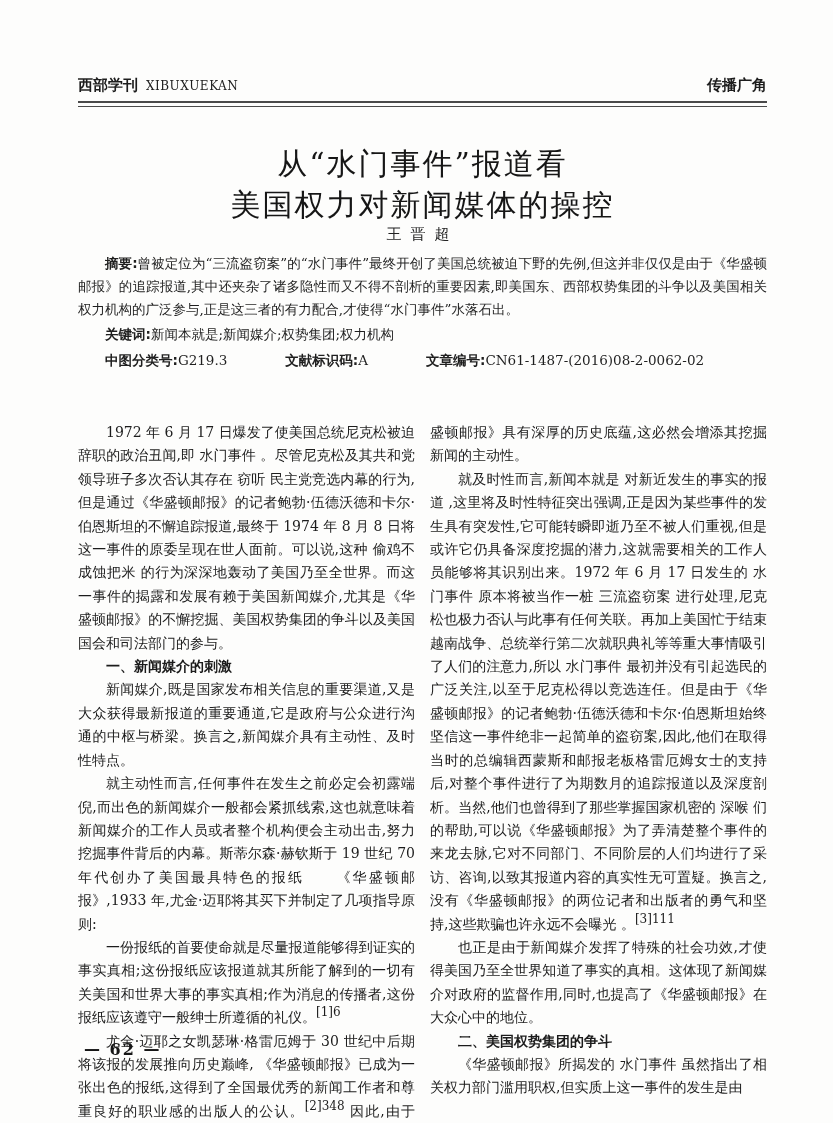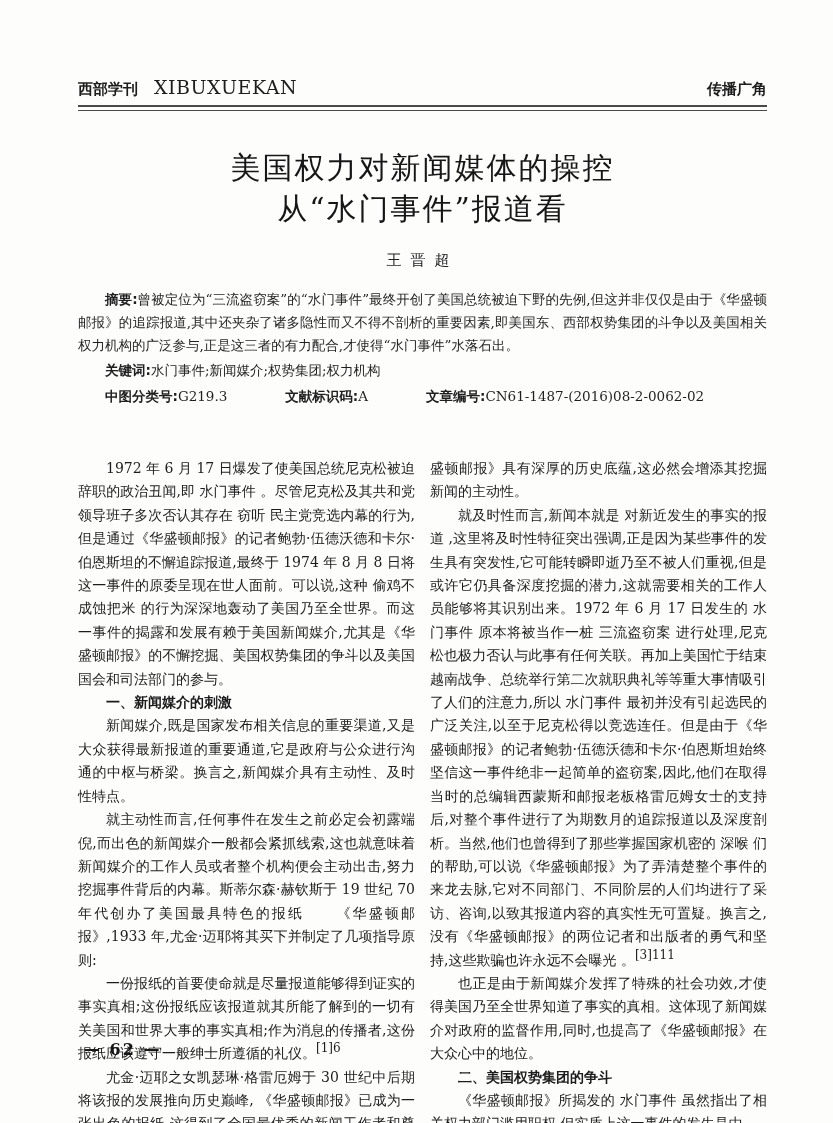--- a/index.html
+++ b/index.html
@@ -11,28 +11,28 @@
     box-sizing:border-box;
     padding:76px 66px 0 78px;
     font-family:"DejaVu Serif","Liberation Serif",serif;
     color:#1d1d1d;
     overflow:hidden;
   }
   
   .hdr{display:flex;justify-content:space-between;align-items:baseline;gap:28px;}
   .hdr-left{display:flex;align-items:baseline;}
   .journal-cn{font-family:"DejaVu Sans","Liberation Sans",sans-serif;font-weight:700;font-size:15px;}
-  .journal-en{font-size:19px;margin-left:16px;letter-spacing:.5px;}
+  .journal-en{font-size:12px;margin-left:8px;letter-spacing:.5px;}
   .section-tag{font-family:"DejaVu Sans","Liberation Sans",sans-serif;font-weight:700;font-size:15px;}
   .double-rule{margin-top:6px;height:3px;border-top:2px solid #4a4a4a;border-bottom:1px solid #4a4a4a;}
   
   .title{margin-top:36px;text-align:center;font-size:30px;line-height:41px;font-weight:400;letter-spacing:2px;color:#161616;}
-  .author{margin-top:22px;text-align:center;font-size:15px;letter-spacing:9px;color:#222;}
+  .author{text-align:center;font-size:15px;letter-spacing:9px;color:#222;}
   
-  .meta{margin-top:18px;font-size:13.5px;line-height:23px;text-align:justify;color:#1f1f1f;}
+  .meta{margin-top:8px;font-size:13.5px;line-height:23px;text-align:justify;color:#1f1f1f;}
   .meta p{margin:0;}
   .abstract{text-indent:2em;}
   .kw-line{text-indent:2em;line-height:26px;}
   .cls-line{text-indent:2em;line-height:26px;}
   .lbl{font-family:"DejaVu Sans","Liberation Sans",sans-serif;font-weight:700;}
   .cls-line .seg{margin-right:58px;}
   .cls-line .seg:last-child{margin-right:0;}
   
   .columns{margin-top:16px;display:flex;justify-content:space-between;}
   .col{width:337px;font-size:14px;line-height:23.4px;text-align:justify;color:#1c1c1c;margin-top:32px;}
@@ -51,28 +51,28 @@
   <div class="hdr">
     <div class="hdr-left">
       <span class="journal-cn">西部学刊</span>
       <span class="journal-en">XIBUXUEKAN</span>
     </div>
     <span class="section-tag">传播广角</span>
   </div>
   <div class="double-rule"></div>
 
   <div class="title">
+    <div>从“水门事件”报道看</div>
     <div>美国权力对新闻媒体的操控</div>
-    <div>从“水门事件”报道看</div>
   </div>
   <div class="author">王晋超</div>
 
   <div class="meta">
     <p class="abstract"><span class="lbl">摘要:</span><span>曾被定位为“三流盗窃案”的“水门事件”最终开创了美国总统被迫下野的先例,但这并非仅仅是由于《华盛顿邮报》的追踪报道,其中还夹杂了诸多隐性而又不得不剖析的重要因素,即美国东、西部权势集团的斗争以及美国相关权力机构的广泛参与,正是这三者的有力配合,才使得“水门事件”水落石出。</span></p>
-    <p class="kw-line"><span class="lbl">关键词:</span><span>水门事件;新闻媒介;权势集团;权力机构</span></p>
+    <p class="kw-line"><span class="lbl">关键词:</span><span>新闻本就是;新闻媒介;权势集团;权力机构</span></p>
     <p class="cls-line">
       <span class="seg"><span class="lbl">中图分类号:</span><span>G219.3</span></span><span class="seg"><span class="lbl">文献标识码:</span><span>A</span></span><span class="seg"><span class="lbl">文章编号:</span><span>CN61-1487-(2016)08-2-0062-02</span></span>
     </p>
   </div>
 
   <div class="columns">
 
     <div class="col">
       <p class="para"><span>1972 年 6 月 17 日爆发了使美国总统尼克松被迫辞职的政治丑闻,即 水门事件 。尽管尼克松及其共和党领导班子多次否认其存在 窃听 民主党竞选内幕的行为,但是通过《华盛顿邮报》的记者鲍勃·伍德沃德和卡尔·伯恩斯坦的不懈追踪报道,最终于 1974 年 8 月 8 日将这一事件的原委呈现在世人面前。可以说,这种 偷鸡不成蚀把米 的行为深深地轰动了美国乃至全世界。而这一事件的揭露和发展有赖于美国新闻媒介,尤其是《华盛顿邮报》的不懈挖掘、美国权势集团的争斗以及美国国会和司法部门的参与。</span></p>
       <h3 class="sec-heading">一、新闻媒介的刺激</h3>

